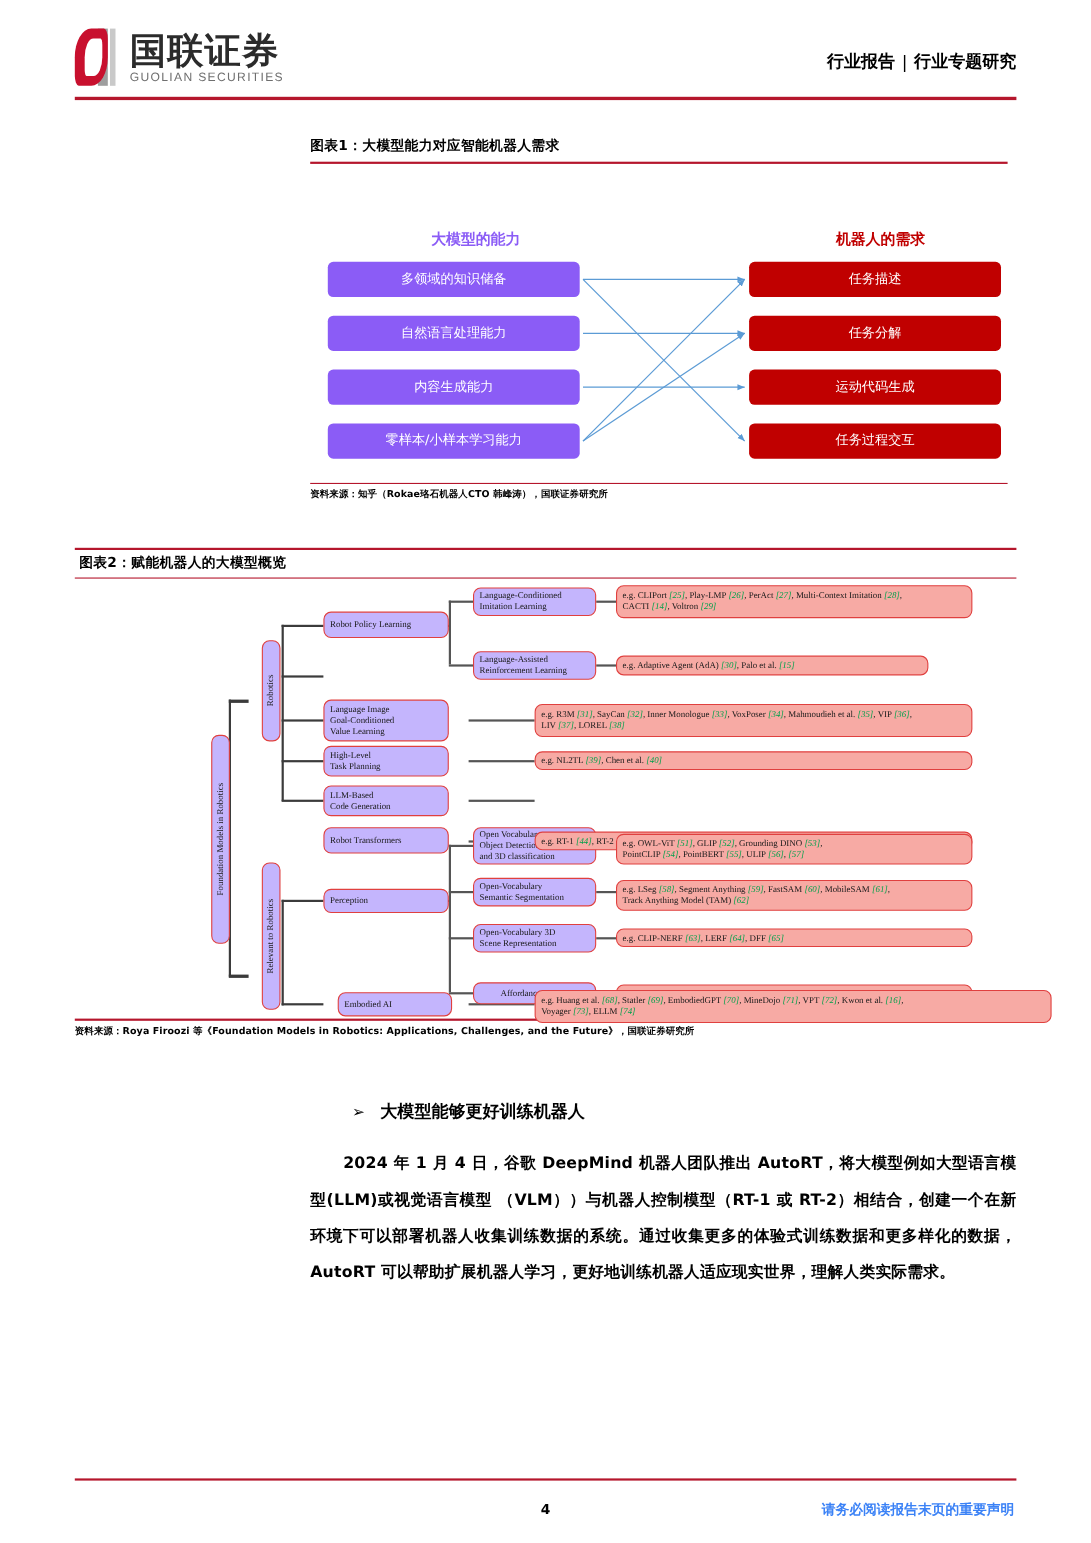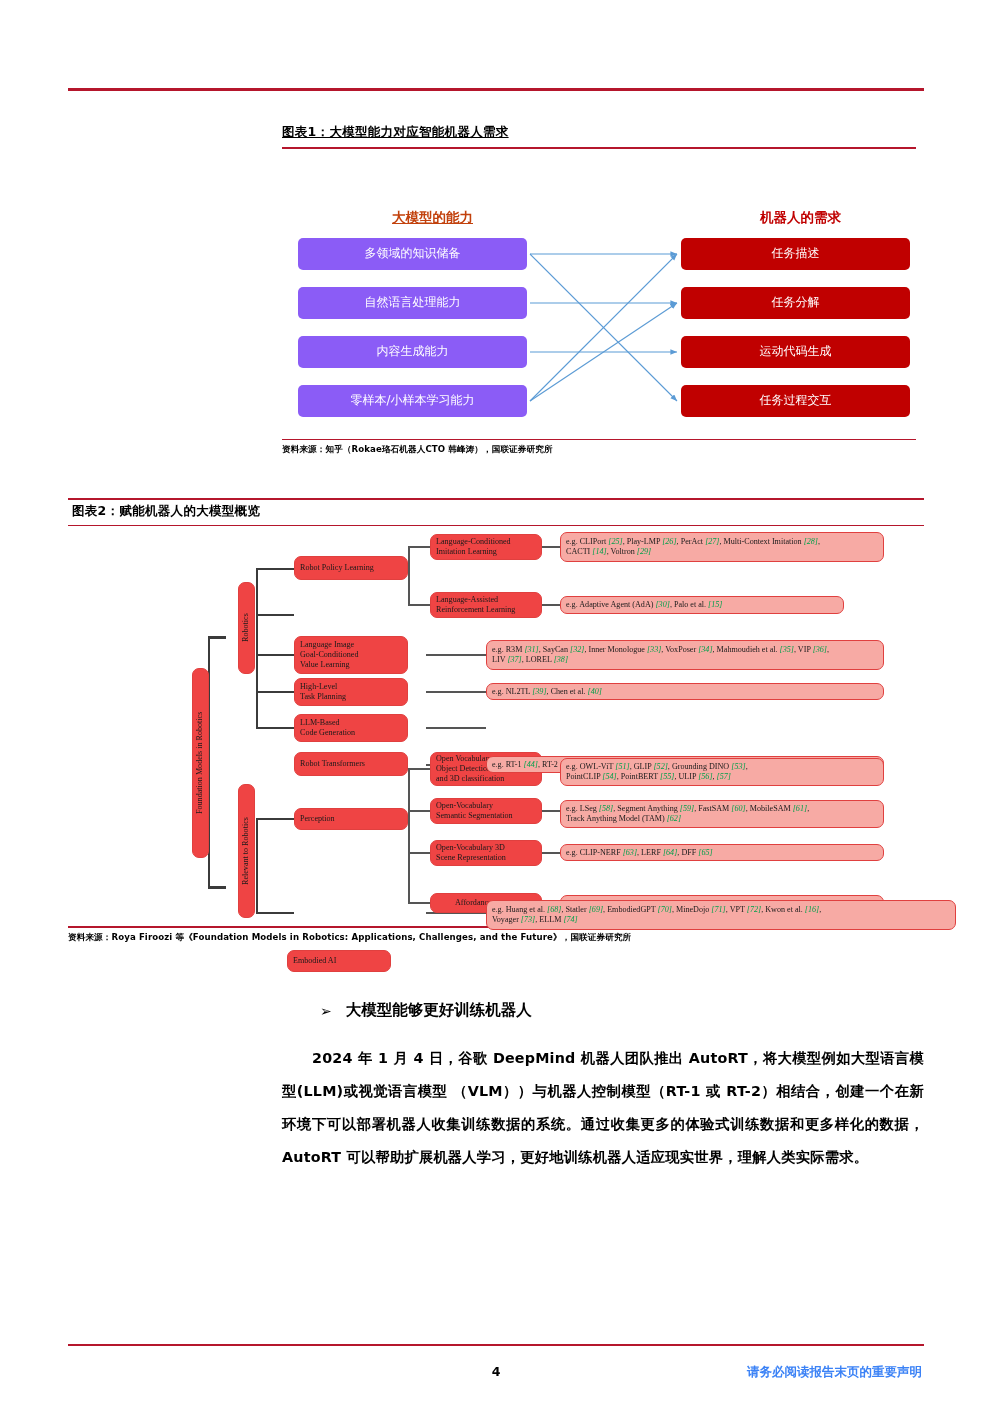--- a/index.html
+++ b/index.html
@@ -51,45 +51,45 @@
   }
   .exh-rule-top { height: 1.6px; background: #b5162c; width: 100%; }
   .exh-rule-bot { height: 1.6px; background: #b5162c; width: 100%; }
   .exh-src {
     font-family: "DejaVu Sans", sans-serif; font-weight: bold; font-size: 8.6px; color: #000;
     letter-spacing: 0.1px; padding-top: 4px;
   }
 
   
   .exh1 { position: absolute; left: 282px; top: 124px; width: 634px; }
-  .exh1 .exh-title { padding-bottom: 6px; text-decoration: underline; }
+  .exh1 .exh-title { padding-bottom: 6px; }
   .exh1-body { position: relative; height: 290px; }
   .col-head {
     position: absolute; top: 60px;
     font-family: "DejaVu Sans", sans-serif; font-weight: bold; font-size: 13.5px;
   }
-  .col-head.left { left: 110px; color: #c2410c; text-decoration: underline; }
+  .col-head.left { left: 110px; color: #8b5cf6; }
   .col-head.right { left: 478px; color: #c00000; }
   .node {
     position: absolute; width: 229px; height: 32px; border-radius: 5px;
     display: flex; align-items: center; justify-content: center;
     font-family: "DejaVu Sans", sans-serif; font-size: 12px; color: #ffffff;
   }
   .node.cap { background: #8b5cf6; left: 16px; }
   .node.need { background: #c00000; left: 399px; }
   .edges { position: absolute; left: 0; top: 0; width: 634px; height: 290px; pointer-events: none; }
 
   
   .exh2 { position: absolute; left: 68px; top: 498px; width: 856px; }
   .exh2 .exh-title { padding: 3px 0 5px 4px; }
   .exh2-body { position: relative; height: 400px; }
   .tree { position: absolute; left: 118px; top: 0; width: 738px; height: 400px; }
   .tbox {
     position: absolute; border: 1.1px solid #e0403f; border-radius: 7px;
-    background: #ef4444; color: #1a1a1a;
+    background: #c4b5fd; color: #1a1a1a;
     font-family: "Liberation Serif", serif; font-size: 8.1px; line-height: 10.2px;
     padding: 3px 5px; display: flex; flex-direction: column; justify-content: center;
   }
   .tbox.ref { background: #f7aaa4; border-color: #e0403f; }
   .tbox.vert {
     writing-mode: vertical-rl; transform: rotate(180deg);
     align-items: center; justify-content: center; text-align: center; padding: 5px 3px;
   }
   .tbox .num { color: #00a14b; }
   .trunk { position: absolute; background: #3b3b3b; }
@@ -117,20 +117,38 @@
   .footer-note {
     position: absolute; right: 70px; top: 1364px;
     font-family: "DejaVu Sans", sans-serif; font-weight: bold; font-size: 12.5px; color: #3b82f6;
   }
 </style>
 </head>
 <body>
 
 <div class="page">
 
+  <div class="header">
+    <div class="logo-wrap">
+      <div class="logo-mark">
+        <div class="bar2"></div>
+          <div class="bar"></div>
+          <div class="swirl"></div>
+      </div>
+      <div>
+        <div class="logo-cn">国联证券</div>
+        <div class="logo-en">GUOLIAN SECURITIES</div>
+      </div>
+    </div>
+    <div class="header-right">
+      <span>行业报告</span>
+      <span class="divider">|</span>
+      <span>行业专题研究</span>
+    </div>
+  </div>
   <div class="header-rule"></div>
 
   <div class="exh1">
     <div class="exh-title">图表1：大模型能力对应智能机器人需求</div>
     <div class="exh-rule-top"></div>
 
     <div class="exh1-body">
       <div class="col-head left">大模型的能力</div>
       <div class="col-head right">机器人的需求</div>
 
@@ -239,21 +257,21 @@
         <div class="tbox" style="left:108px; top:226px; width:114px; height:24px;">Robot Transformers</div>
 
         <div class="tbox" style="left:244px; top:8px; width:112px; height:26px;">
           <span>Language-Conditioned<br>Imitation Learning</span>
         </div>
         <div class="tbox" style="left:244px; top:66px; width:112px; height:26px;">
           <span>Language-Assisted<br>Reinforcement Learning</span>
         </div>
 
         <div class="tbox" style="left:108px; top:282px; width:114px; height:22px;">Perception</div>
-        <div class="tbox" style="left:101px; top:376px; width:104px; height:22px;margin-top:48px;">Embodied AI</div>
+        <div class="tbox" style="left:121px; top:376px; width:104px; height:22px;">Embodied AI</div>
 
         <div class="tbox" style="left:244px; top:226px; width:112px; height:34px;">
           <span>Open Vocabulary<br>Object Detection<br>and 3D classification</span>
         </div>
         <div class="tbox" style="left:244px; top:272px; width:112px; height:26px;">
           <span>Open-Vocabulary<br>Semantic Segmentation</span>
         </div>
         <div class="tbox" style="left:244px; top:314px; width:112px; height:26px;">
           <span>Open-Vocabulary 3D<br>Scene Representation</span>
         </div>

